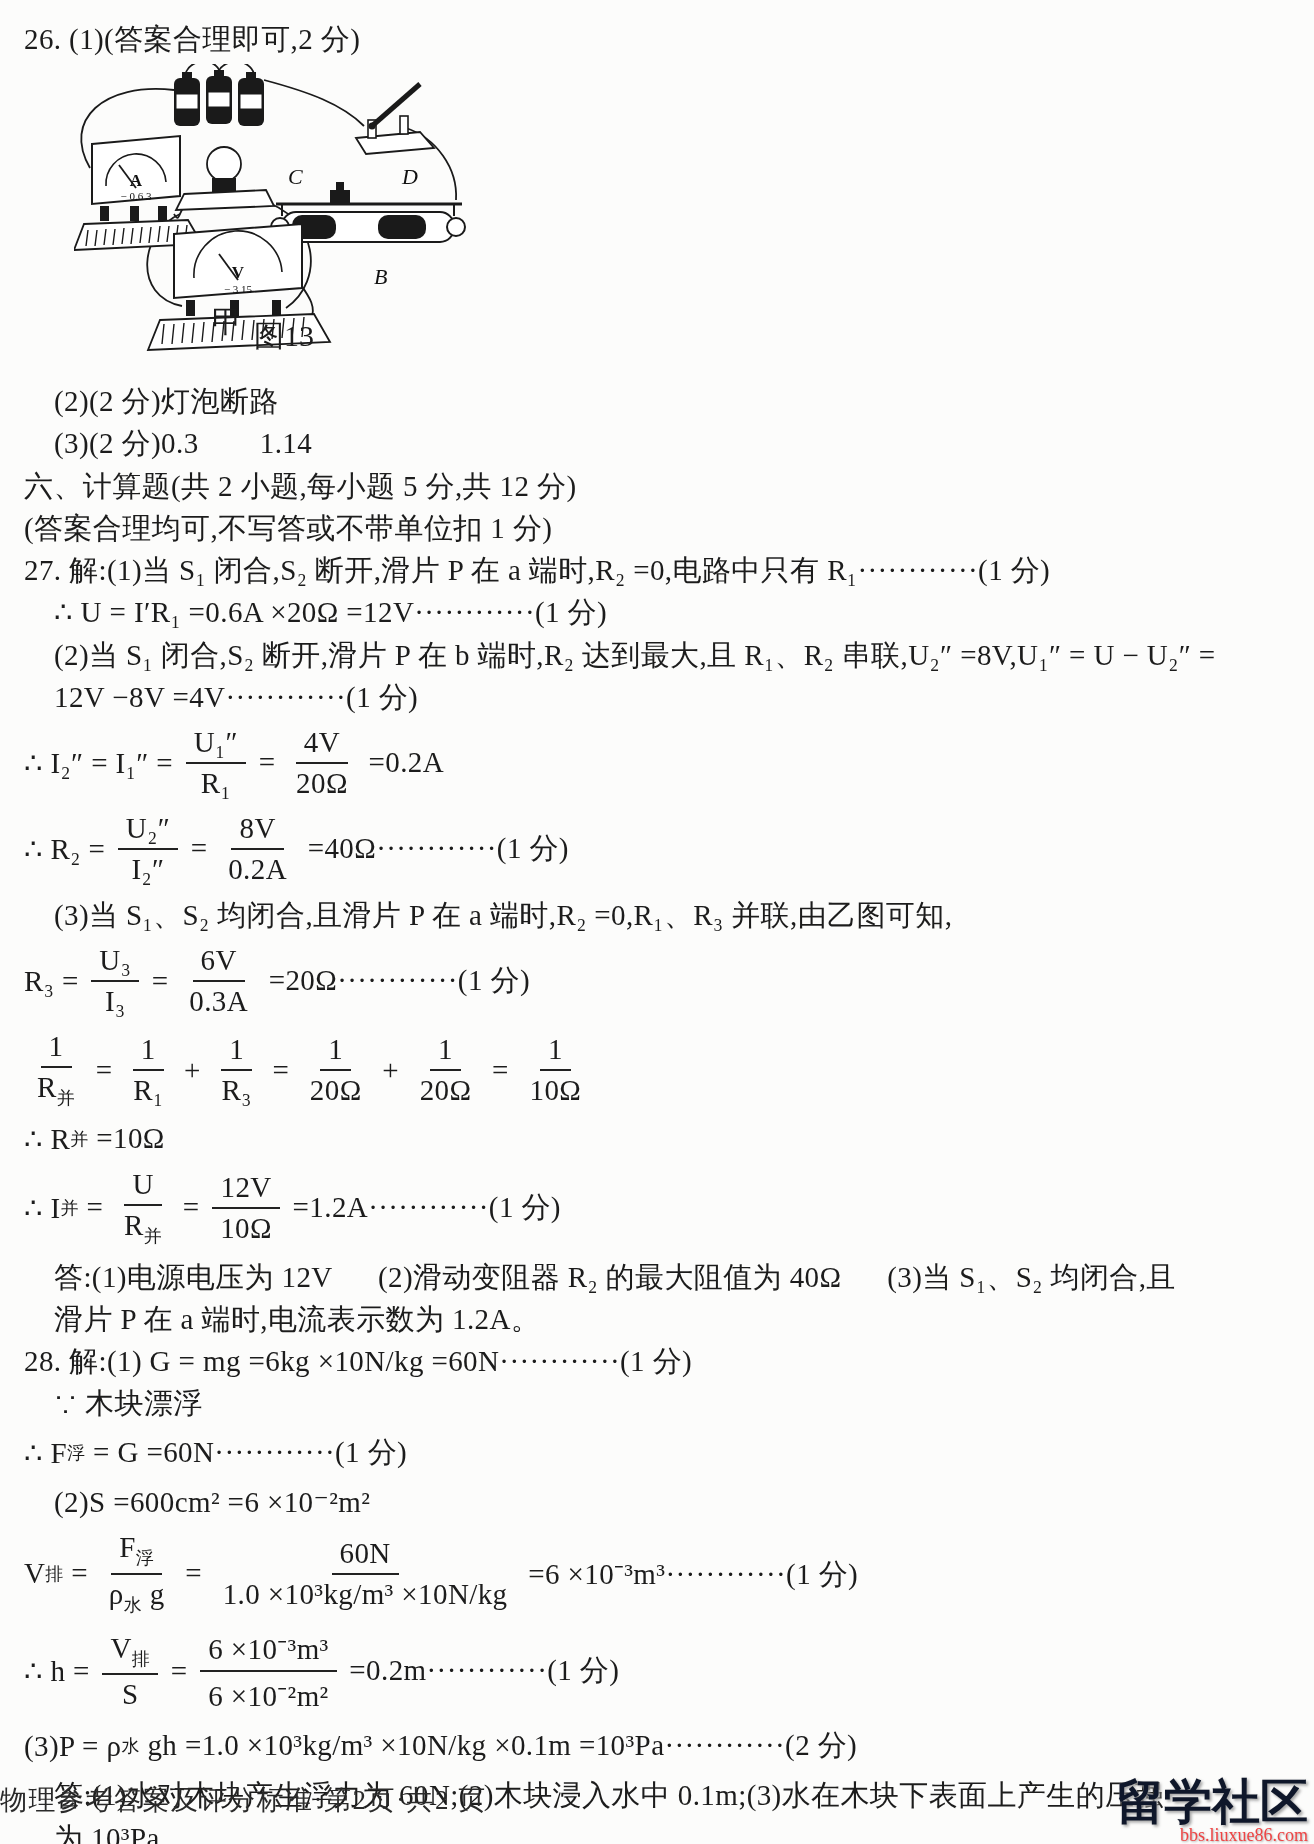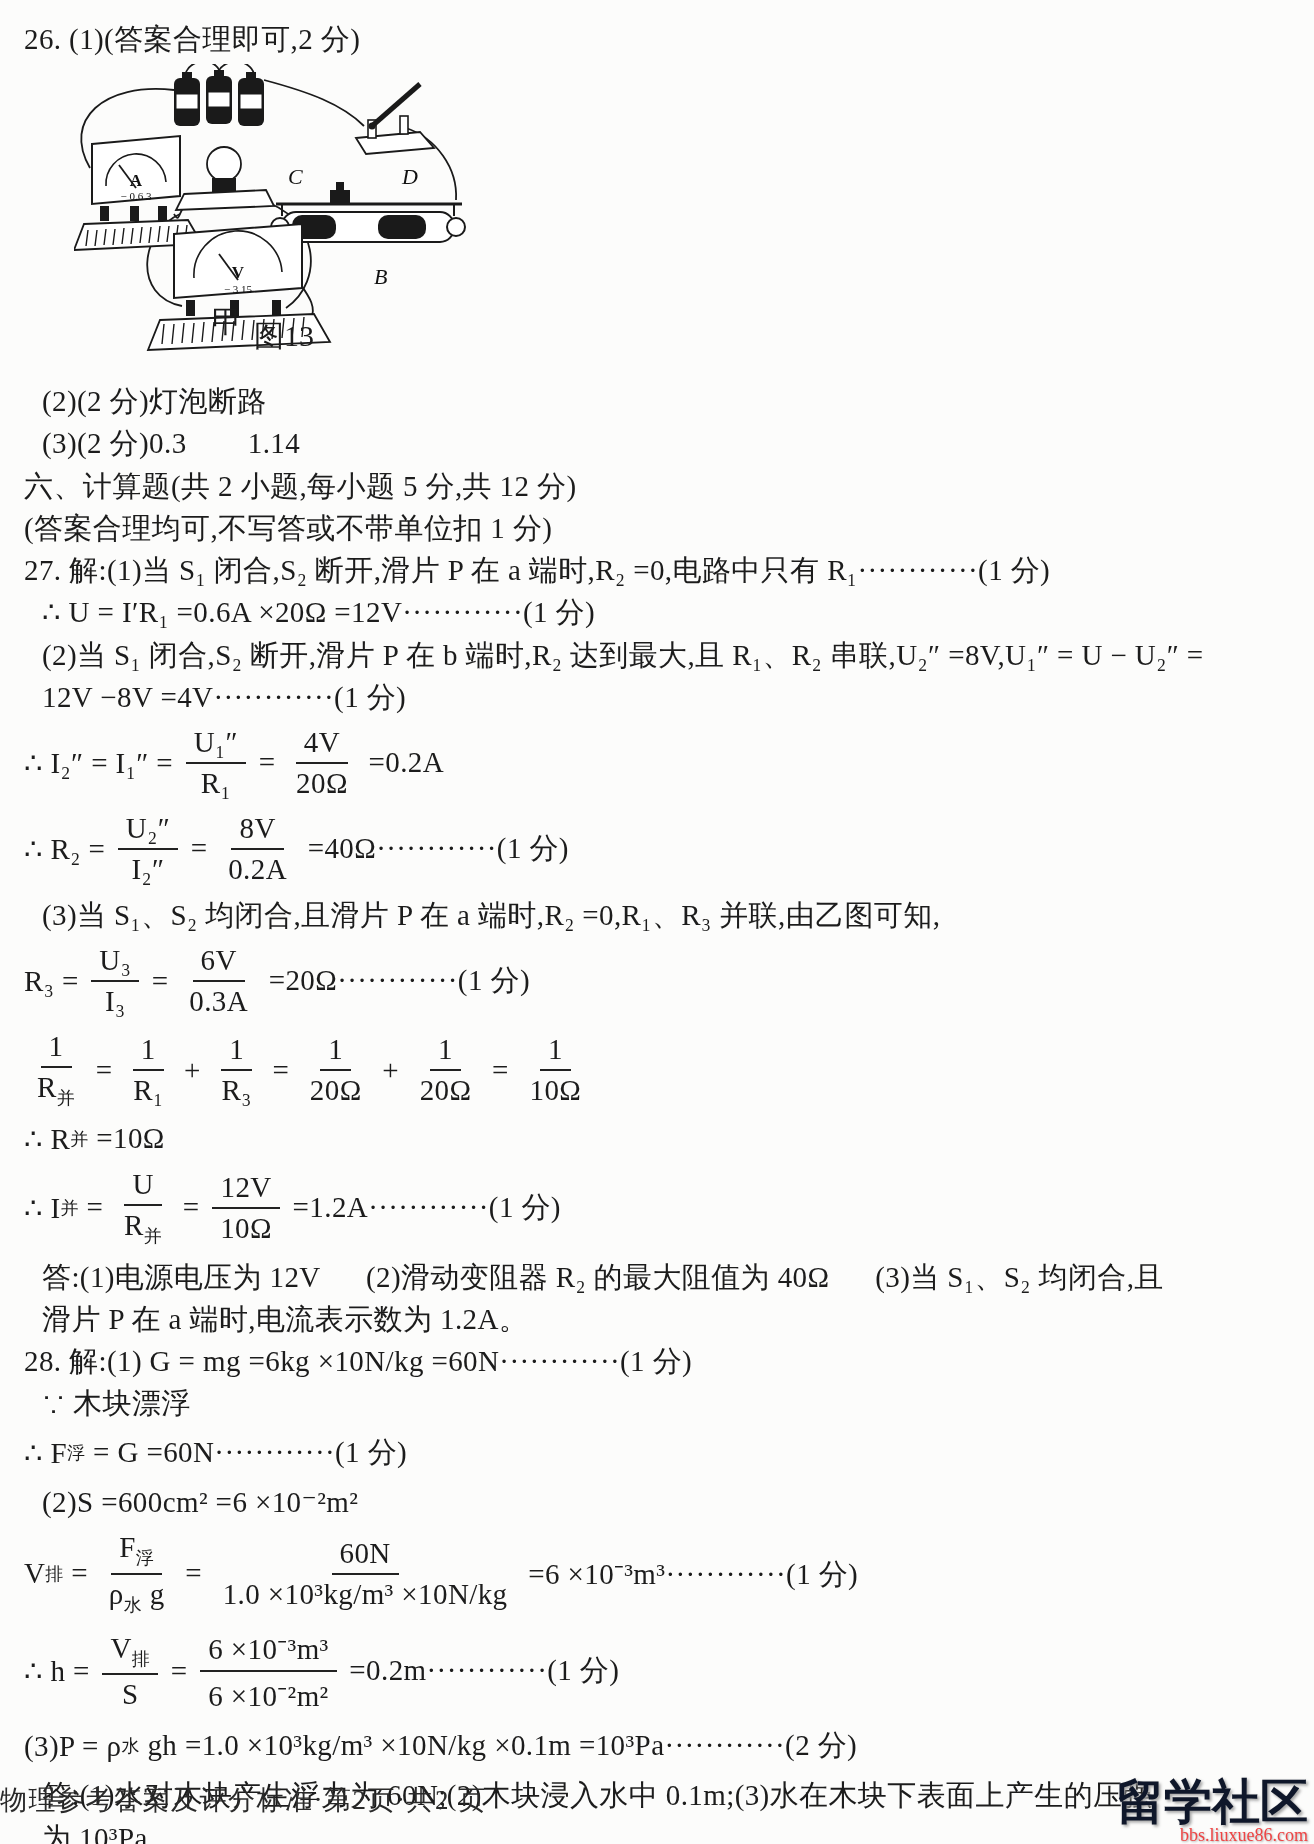--- a/index.html
+++ b/index.html
@@ -4,21 +4,21 @@
 <style>
   html,body { margin:0; padding:0; background:#e8e8e8; }
   .page {
     position:relative; width:1314px; height:1844px;
     background:#fcfcfb; overflow:hidden;
     font-family:"Liberation Serif","DejaVu Serif",serif;
     color:#1c1c1c;
   }
   .content { position:absolute; left:24px; right:20px; top:14px; }
   .ln { font-size:29px; line-height:1.18; margin:8px 0; letter-spacing:.4px; }
-  .ind { margin-left:18px; }
+  .ind { margin-left:30px; }
   .pre { white-space:pre-wrap; }
   .seg { white-space:pre; }
   .frac-ln { display:flex; align-items:center; flex-wrap:nowrap; margin:12px 0; font-size:29px; letter-spacing:.4px;font-family:Liberation Serif, serif; }
   .frac { display:inline-flex; flex-direction:column; align-items:center; margin:0 5px; }
   .fnum { padding:0 8px 3px; border-bottom:2px solid #222; white-space:pre; text-align:center; }
   .fden { padding:3px 8px 0; white-space:pre; text-align:right; }
   sub { font-size:.62em; }
   .figure { position:relative; height:312px; margin:2px 0 0 50px; width:600px; }
   .figure svg { position:absolute; left:0; top:0; }
   .cap-jia { position:absolute; left:138px; top:238px; font-size:30px; }

